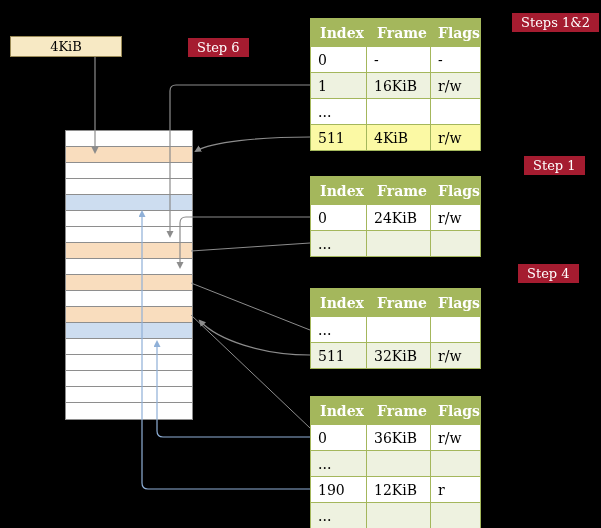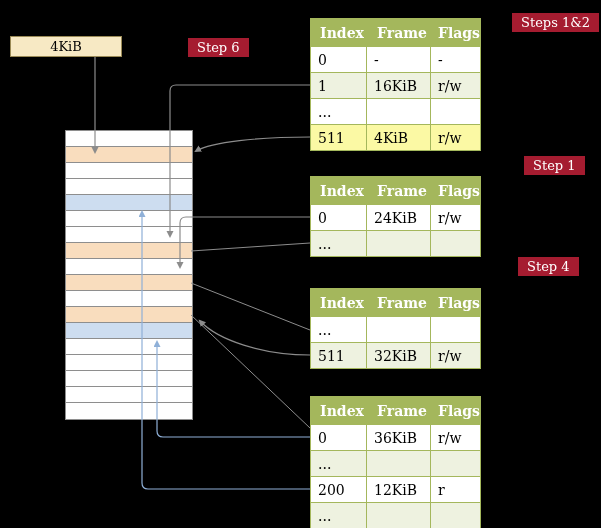--- a/index.html
+++ b/index.html
@@ -7,21 +7,21 @@
          font-family:"DejaVu Serif",serif;}
   
   .reg{position:absolute;left:10px;top:36px;width:112px;height:21px;background:var(--cream);
        border:1px solid #9a8a56;box-sizing:border-box;display:flex;align-items:center;justify-content:center;
        font-size:13px;color:#000;}
   
   .badge{position:absolute;background:var(--crimson);color:#fff;font-size:13px;padding:2px 9px;white-space:nowrap;}
   #badge-step0{left:188px;top:38px;}
   #badge-steps12{left:512px;top:13px;}
   #badge-step3{left:524px;top:156px;}
-  #badge-step4{left:518px;top:257px;}
+  #badge-step4{left:518px;top:264px;}
   
   .memory{position:absolute;left:65px;top:130px;width:126px;border:1px solid #8e8e8e;box-sizing:content-box;}
   .mem-row{height:16px;box-sizing:border-box;border-bottom:1px solid #8e8e8e;background:#fff;}
   .mem-row:last-child{border-bottom:none;}
   .mem-row.peach{background:var(--peach);}
   .mem-row.blue{background:var(--mem-blue);}
   
   .ptable{position:absolute;left:310px;width:170px;border-collapse:collapse;table-layout:fixed;
           font-size:14px;}
   .ptable th{background:var(--olive);color:#fff;font-weight:bold;height:27px;text-align:center;
@@ -181,21 +181,21 @@
         <td>0</td>
         <td>36KiB</td>
         <td>r/w</td>
       </tr>
       <tr class="green">
         <td>...</td>
         <td></td>
         <td></td>
       </tr>
       <tr class="white">
-        <td>200</td>
+        <td>190</td>
         <td>12KiB</td>
         <td>r</td>
       </tr>
       <tr class="green">
         <td>...</td>
         <td></td>
         <td></td>
       </tr>
     </tbody>
   </table>

